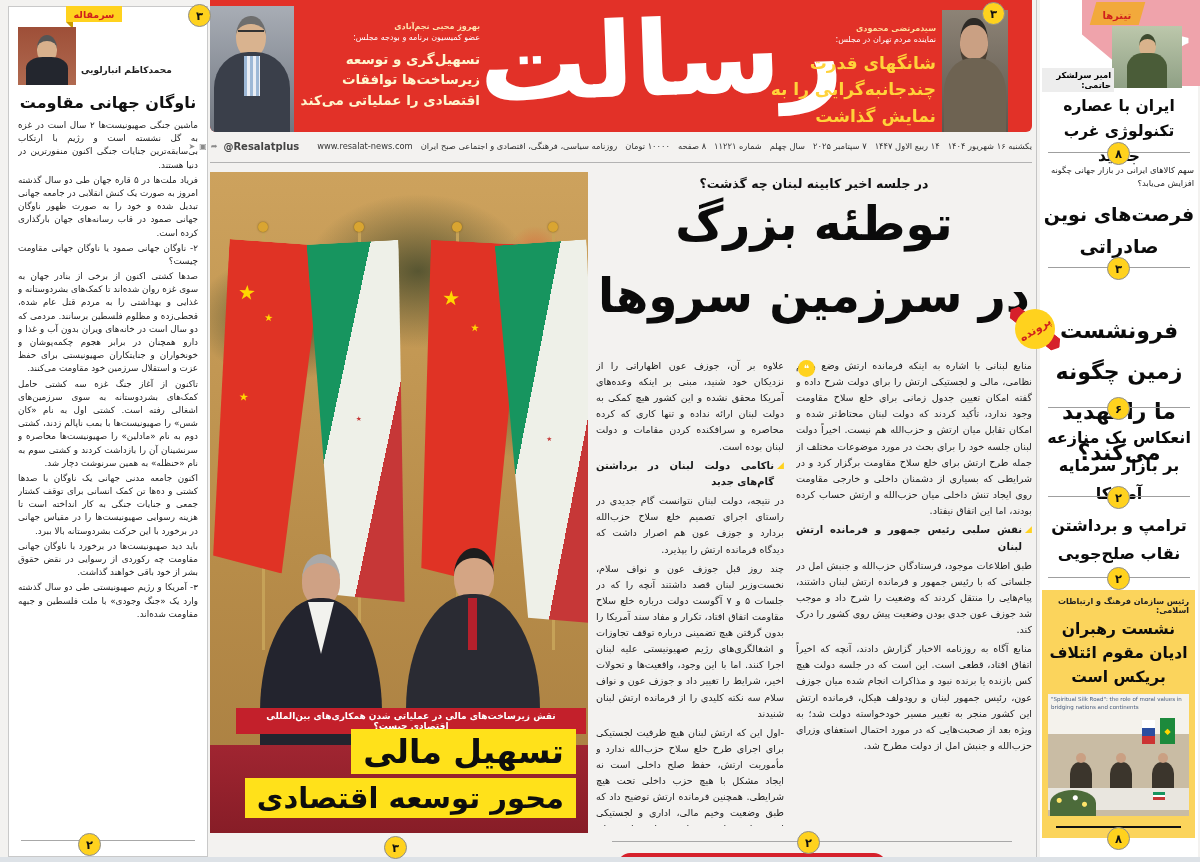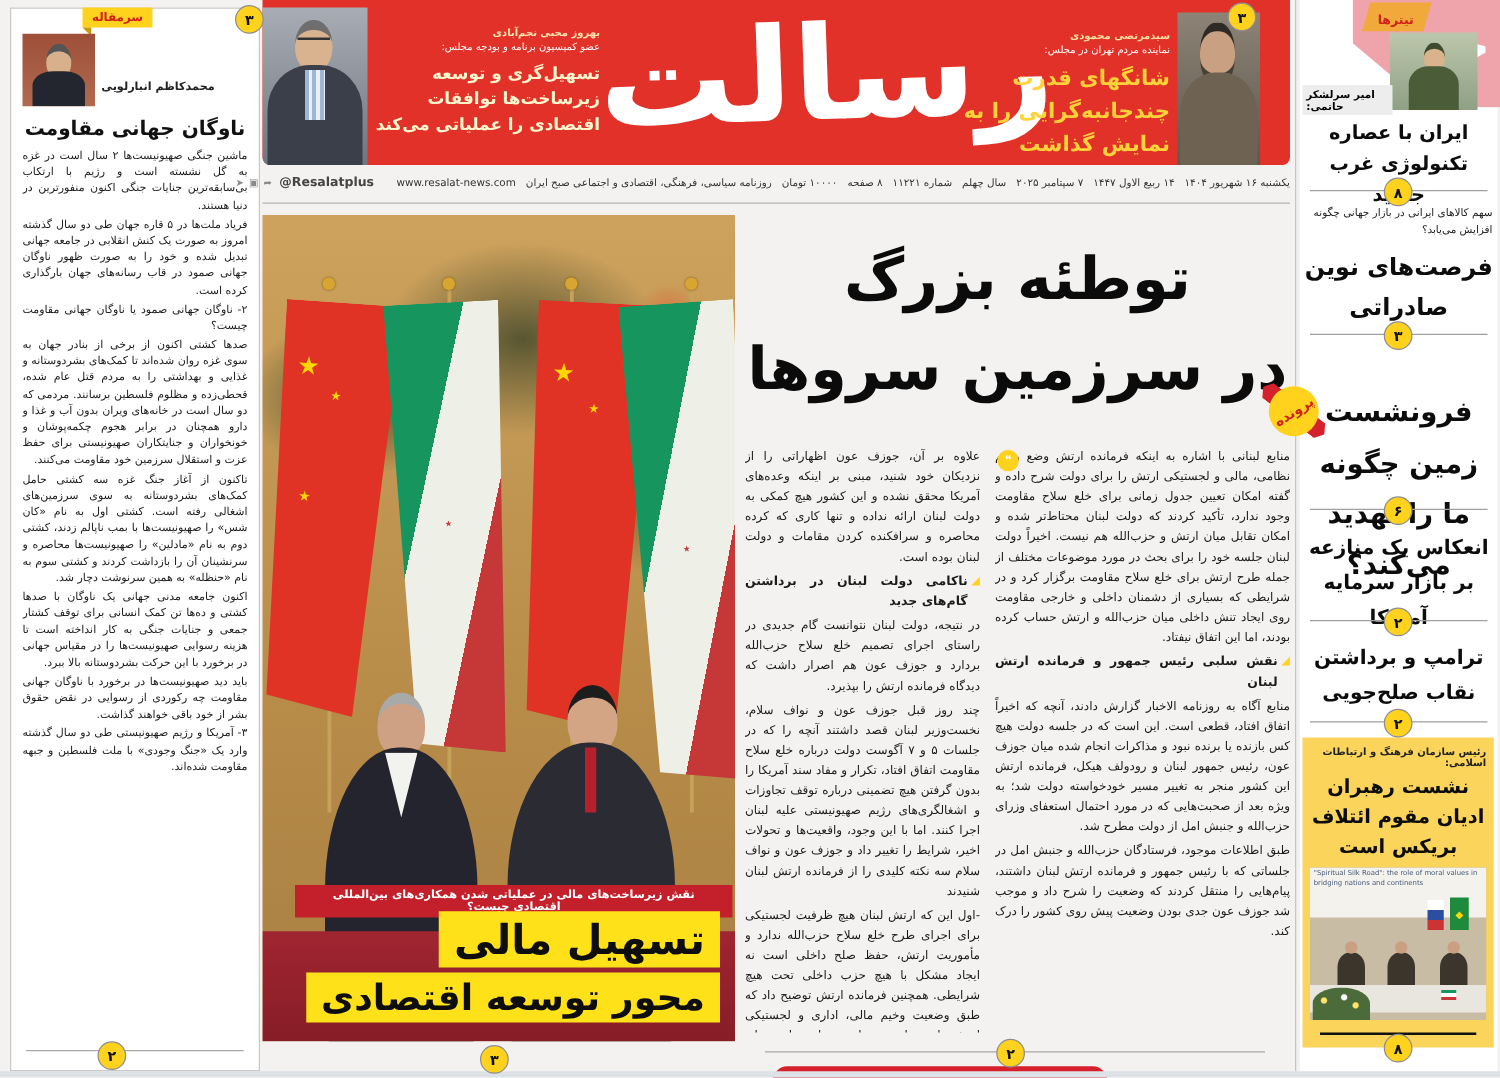--- a/index.html
+++ b/index.html
@@ -96,21 +96,21 @@
              clip-path:polygon(100% 0,100% 100%,52% 100%,0 40%,0 0);}
   #sb-corner .glyph{position:absolute;right:8px;top:14px;color:#fff;font-size:40px;font-weight:bold;}
   #sb-tab{position:absolute;top:2px;right:56px;background:#f2a93b;transform:skewX(-16deg);padding:2px 10px;z-index:4;}
   #sb-tab span{display:inline-block;transform:skewX(16deg);color:#d0201c;font-weight:bold;font-size:10px;}
   .sb-kick{position:absolute;left:4px;right:4px;text-align:right;font-size:8.4px;font-weight:normal;color:#222;line-height:1.5;}
   .sb-title{position:absolute;left:3px;right:3px;text-align:center;font-weight:800;color:#0c0c0c;}
   .srule{position:absolute;left:8px;right:8px;border-top:1px solid #9f9f9f;}
   #sb-photo1{position:absolute;right:16px;top:26px;width:70px;height:62px;background:linear-gradient(#bcc7ab,#8fa085);overflow:hidden;}
   #sb-photo1 .head{position:absolute;left:27px;top:8px;width:17px;height:19px;border-radius:50%;background:#d9b38c;border-top:5px solid #3d4a2f;}
   #sb-photo1 .torso{position:absolute;left:15px;top:27px;width:40px;height:36px;border-radius:40% 40% 0 0;background:#4a5c38;}
-  #sb-k1{top:68px;left:2px;width:66px;text-align:left;background:#ededed;padding:2px 3px;font-size:8.4px;font-weight:bold;position:absolute;direction:rtl;}
+  #sb-k1{top:68px;left:2px;width:66px;text-align:right;background:#ededed;padding:2px 3px;font-size:8.4px;font-weight:bold;position:absolute;direction:rtl;}
   #sb-t1{top:94px;font-size:15.5px;line-height:1.6;}
   #sb-k2{top:164px;}
   #sb-t2{top:198px;font-size:19px;line-height:1.7;}
   #sb-t3{top:268px;font-size:22px;line-height:1.85;margin-top:43px;}
   #sb-t4{top:424px;font-size:16px;line-height:1.75;}
   #sb-t5{top:512px;font-size:16px;line-height:1.75;}
   #sb-box{position:absolute;left:2px;right:3px;top:590px;height:248px;background:#fbd45c;padding:7px 6px 14px 6px;box-sizing:border-box;}
   #sb-box .kick{font-size:8px;font-weight:bold;direction:rtl;text-align:right;color:#222;}
   #sb-box .ttl{font-size:15.5px;font-weight:800;text-align:center;line-height:1.55;color:#0c0c0c;margin-top:2px;}
   #sb-photo6{position:relative;margin-top:5px;height:122px;background:#c9bca4;overflow:hidden;}
@@ -254,33 +254,34 @@
 
   <div id="carpet"></div>
 
   <div id="ph-kicker" class="fa">نقش زیرساخت‌های مالی در عملیاتی شدن همکاری‌های بین‌المللی اقتصادی چیست؟</div>
   <div id="yt1" class="ytitle fa">تسهیل مالی</div>
   <div id="yt2" class="ytitle fa">محور توسعه اقتصادی</div>
 </div>
 <div class="badge" style="left:384px;top:836px;">۳</div>
 
 <div id="lead" class="abs">
+  <div id="lead-kicker" class="fa">در جلسه اخیر کابینه لبنان چه گذشت؟</div>
   <div id="lt1" class="lead-title fa">توطئه بزرگ</div>
   <div id="lt2" class="lead-title fa">در سرزمین سروها</div>
 
   <div id="qicon">❝</div>
 
   <div id="col-r" class="col fa jt">
     <p>منابع لبنانی با اشاره به اینکه فرمانده ارتش وضع وخیم نظامی، مالی و لجستیکی ارتش را برای دولت شرح داده و گفته امکان تعیین جدول زمانی برای خلع سلاح مقاومت وجود ندارد، تأکید کردند که دولت لبنان محتاط‌تر شده و امکان تقابل میان ارتش و حزب‌الله هم نیست. اخیراً دولت لبنان جلسه خود را برای بحث در مورد موضوعات مختلف از جمله طرح ارتش برای خلع سلاح مقاومت برگزار کرد و در شرایطی که بسیاری از دشمنان داخلی و خارجی مقاومت روی ایجاد تنش داخلی میان حزب‌الله و ارتش حساب کرده بودند، اما این اتفاق نیفتاد.</p>
     <div class="subhead">
       <span class="mk">◢</span>
       <span>نقش سلبی رئیس جمهور و فرمانده ارتش لبنان</span>
     </div>
+    <p>طبق اطلاعات موجود، فرستادگان حزب‌الله و جنبش امل در جلساتی که با رئیس جمهور و فرمانده ارتش لبنان داشتند، پیام‌هایی را منتقل کردند که وضعیت را شرح داد و موجب شد جوزف عون جدی بودن وضعیت پیش روی کشور را درک کند.</p>
     <p>منابع آگاه به روزنامه الاخبار گزارش دادند، آنچه که اخیراً اتفاق افتاد، قطعی است. این است که در جلسه دولت هیچ کس بازنده یا برنده نبود و مذاکرات انجام شده میان جوزف عون، رئیس جمهور لبنان و رودولف هیکل، فرمانده ارتش این کشور منجر به تغییر مسیر خودخواسته دولت شد؛ به ویژه بعد از صحبت‌هایی که در مورد احتمال استعفای وزرای حزب‌الله و جنبش امل از دولت مطرح شد.</p>
-    <p>طبق اطلاعات موجود، فرستادگان حزب‌الله و جنبش امل در جلساتی که با رئیس جمهور و فرمانده ارتش لبنان داشتند، پیام‌هایی را منتقل کردند که وضعیت را شرح داد و موجب شد جوزف عون جدی بودن وضعیت پیش روی کشور را درک کند.</p>
   </div>
 
   <div id="col-l" class="col fa jt">
     <p>علاوه بر آن، جوزف عون اظهاراتی را از نزدیکان خود شنید، مبنی بر اینکه وعده‌های آمریکا محقق نشده و این کشور هیچ کمکی به دولت لبنان ارائه نداده و تنها کاری که کرده محاصره و سرافکنده کردن مقامات و دولت لبنان بوده است.</p>
     <div class="subhead">
       <span class="mk">◢</span>
       <span>ناکامی دولت لبنان در برداشتن گام‌های جدید</span>
     </div>
     <p>در نتیجه، دولت لبنان نتوانست گام جدیدی در راستای اجرای تصمیم خلع سلاح حزب‌الله بردارد و جوزف عون هم اصرار داشت که دیدگاه فرمانده ارتش را بپذیرد.</p>
     <p>چند روز قبل جوزف عون و نواف سلام، نخست‌وزیر لبنان قصد داشتند آنچه را که در جلسات ۵ و ۷ آگوست دولت درباره خلع سلاح مقاومت اتفاق افتاد، تکرار و مفاد سند آمریکا را بدون گرفتن هیچ تضمینی درباره توقف تجاوزات و اشغالگری‌های رژیم صهیونیستی علیه لبنان اجرا کنند. اما با این وجود، واقعیت‌ها و تحولات اخیر، شرایط را تغییر داد و جوزف عون و نواف سلام سه نکته کلیدی را از فرمانده ارتش لبنان شنیدند</p>

